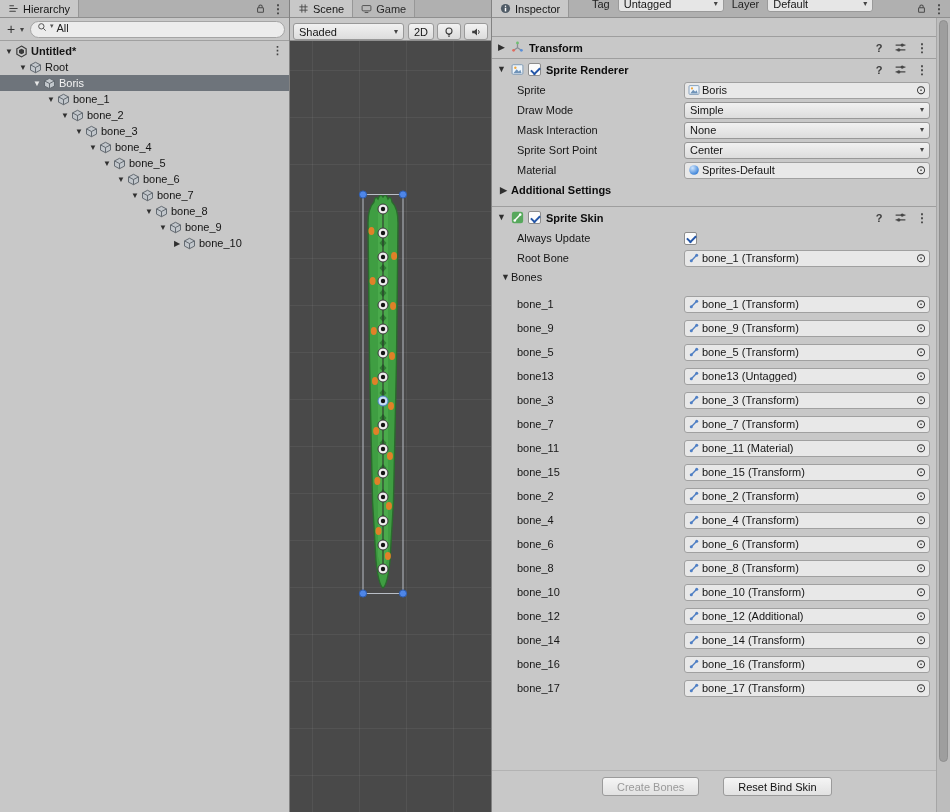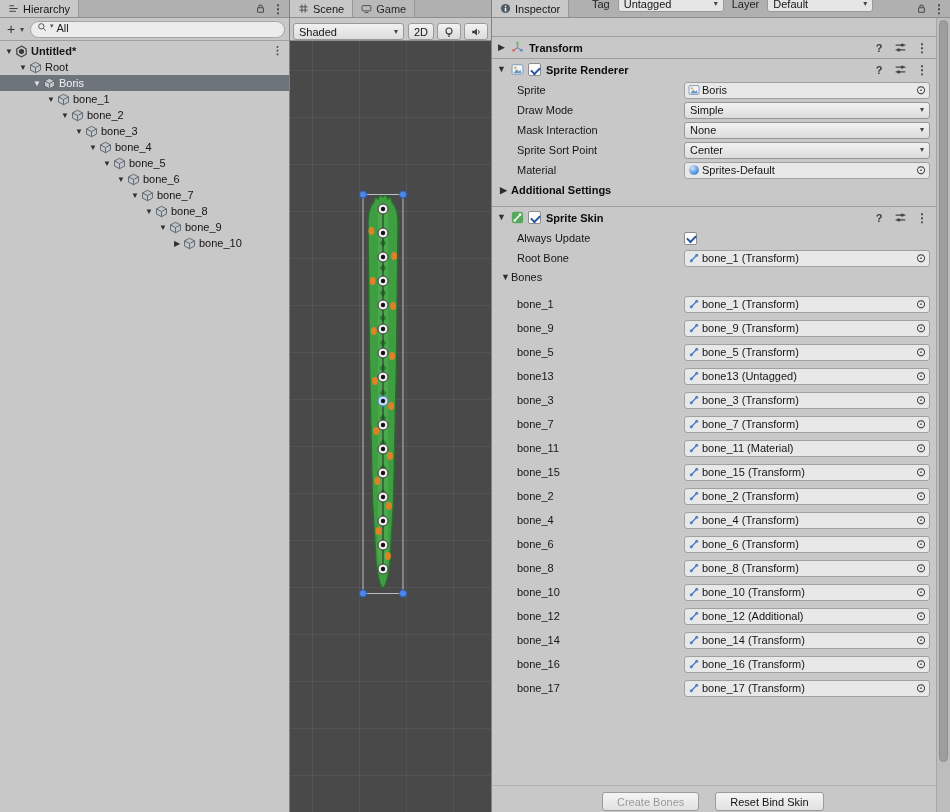--- a/index.html
+++ b/index.html
@@ -77,21 +77,21 @@
   .colorfield{flex:1;height:14px;background:#ffffff;border:1px solid #9b9b9b;border-radius:2px}
   .eyedrop{width:14px;height:14px;display:inline-flex;flex:none}
   .flipwrap{flex:1;display:flex;align-items:center;gap:4px}
   .flipwrap .gap{width:10px}
   .fold-row{font-weight:bold;padding-left:6px}
   .fold-row .c-title{margin-left:2px}
   .bones-fold{height:18px;flex:none;display:flex;align-items:center;padding-left:8px}
   .bonelist{margin-top:6px;flex:none}
   .bone-row{height:24px;display:flex;align-items:center;padding:0 6px 0 25px}
   .bone-label{width:167px;flex:none;color:#171717}
-  .btnbar{margin-top:auto;margin-bottom:1px;flex:none;display:flex;align-items:center;gap:16px;padding:6px 0 0 110px;border-top:1px solid #b3b3b3}
+  .btnbar{margin-top:auto;margin-bottom:16px;flex:none;display:flex;align-items:center;gap:24px;padding:6px 0 0 110px;border-top:1px solid #b3b3b3}
   .ubtn{height:19px;padding:0 14px;border:1px solid #9b9b9b;border-radius:3px;background:linear-gradient(#f5f5f5,#e1e1e1);font-family:"Liberation Sans",sans-serif;font-size:11px;color:#111}
   .ubtn.disabled{color:#9a9a9a}
   .iscroll{position:absolute;top:18px;right:0;width:14px;bottom:0;background:#bdbdbd;border-left:1px solid #a6a6a6}
   .iscroll .thumb{position:absolute;left:2px;right:2px;top:2px;height:742px;background:#9e9e9e;border:1px solid #8f8f8f;border-radius:5px}
 </style>
 </head>
 <body>
 
 <div class="app">
 

